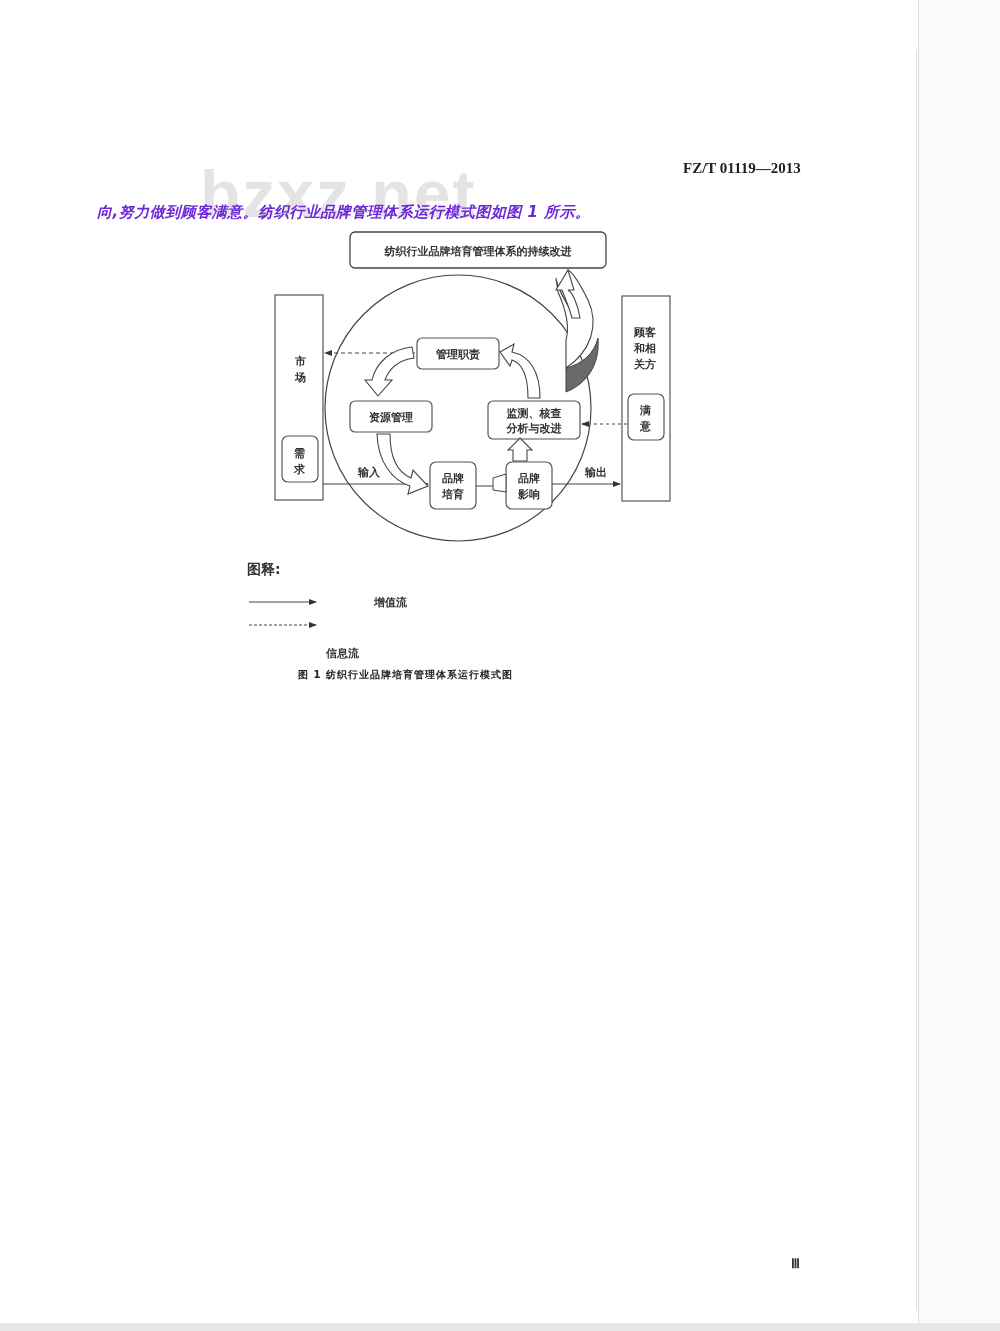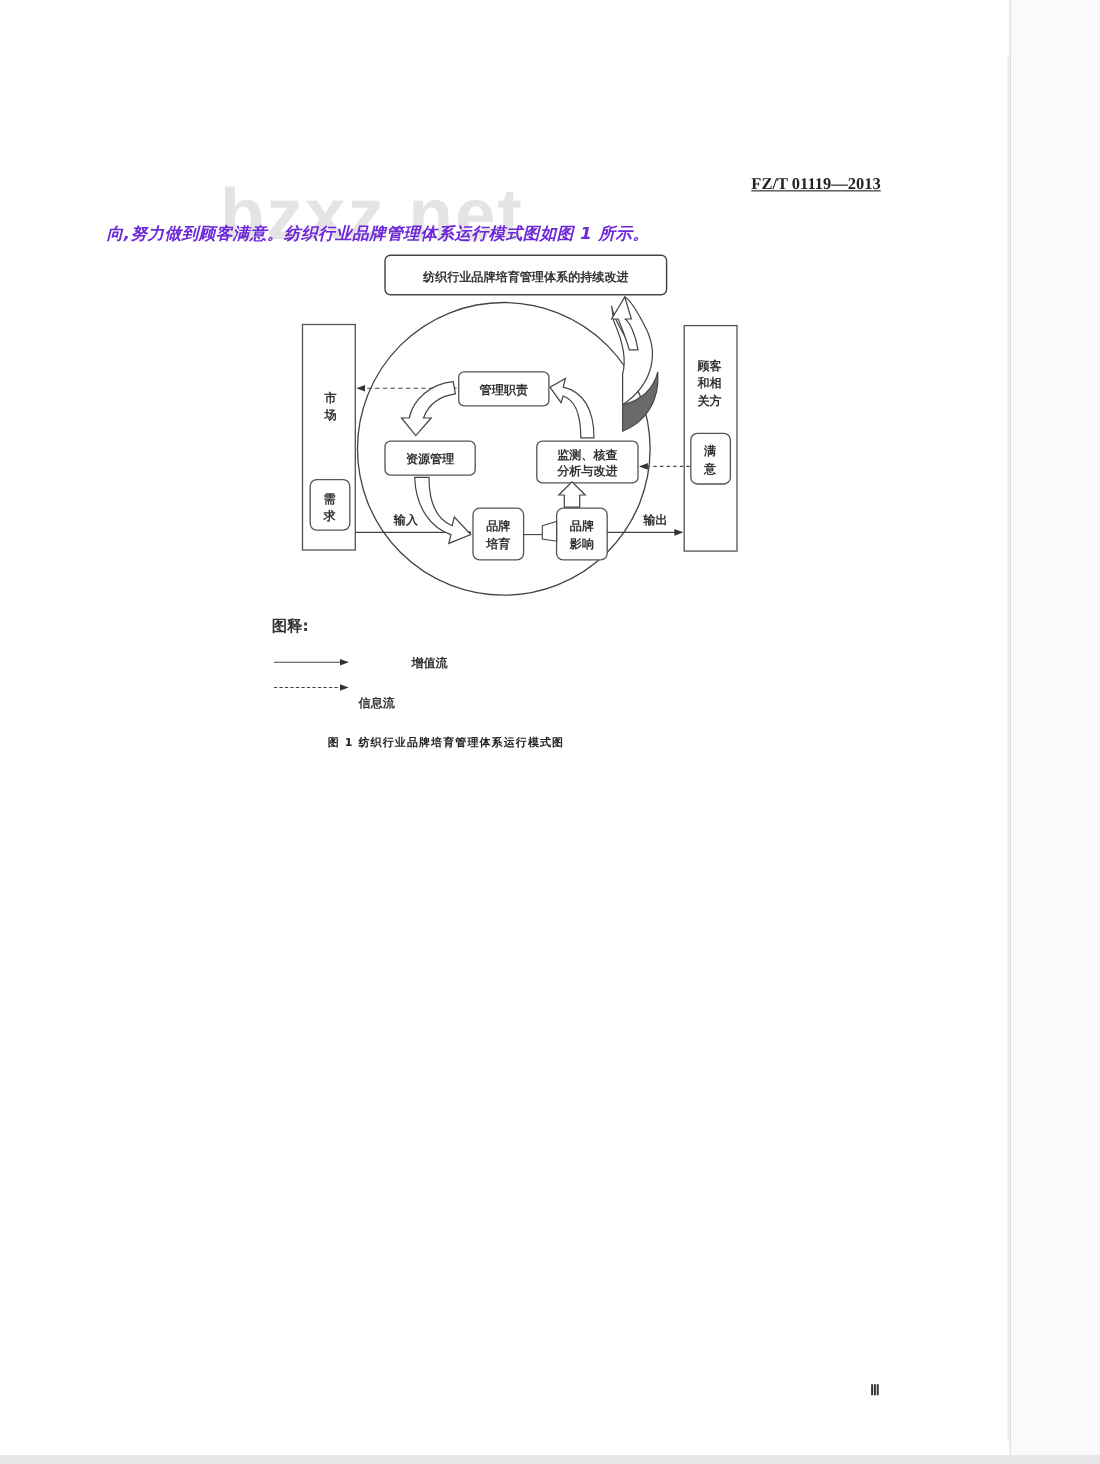--- a/index.html
+++ b/index.html
@@ -6,21 +6,21 @@
   body { width:1000px; height:1331px; background:#ececec; position:relative; overflow:hidden;
          font-family:"DejaVu Sans", sans-serif; color:#2a2a2a; }
   .page { position:absolute; left:0; top:0; width:918px; height:1323px; background:#fff; }
   .side-strip { position:absolute; left:918px; top:0; width:82px; height:1323px; background:#fafafa;
                 border-left:1px solid #dcdcdc; }
   .bottom-strip { position:absolute; left:0; top:1323px; width:1000px; height:8px; background:#e6e6e6; }
   .faint-line { position:absolute; left:916px; top:50px; width:1px; height:1260px; background:#e2e2e2; }
   .watermark { position:absolute; left:200px; top:132px; font-family:"Liberation Sans", sans-serif;
                font-weight:bold; font-size:66px; color:#e4e4e4; letter-spacing:2px;margin-top:24px; }
   .std-no { position:absolute; left:683px; top:160px; font-family:"Liberation Serif", serif;
-            font-weight:bold; font-size:15px; color:#222;text-decoration:underline; }
+            font-weight:bold; font-size:15px; color:#222; }
   .intro { position:absolute; left:97px; top:203px; font-size:15px; font-weight:bold; color:#6d28d9;
            letter-spacing:0.5px;font-style:italic; }
   svg.diagram { position:absolute; left:0; top:0; }
   .lbl { font-family:"DejaVu Sans", sans-serif; font-size:11px; font-weight:bold; fill:#333; }
   .legend-title { position:absolute; left:247px; top:561px; font-size:14px; font-weight:bold; color:#333; }
   .legend-text { position:absolute; font-size:11px; font-weight:bold; color:#333; }
   .caption { position:absolute; left:298px; top:668px; font-size:10px; font-weight:bold; color:#222;
              letter-spacing:1px; }
   .page-num { position:absolute; left:791px; top:1256px; font-family:"Liberation Serif", serif;
               font-weight:bold; font-size:13px; color:#333; }
@@ -119,16 +119,16 @@
            C566,302 558,290 556,278 L558,292 C566,310 570,326 566,340 Z" fill="#fff" stroke="#444" stroke-width="1.1"></path>
   <path d="M566,368 L566,392 C586,384 600,366 598,338 C594,354 582,364 566,368 Z" fill="#6a6a6a" stroke="#444" stroke-width="1"></path>
   <path d="M568,270 L556,290 L562,290 C566,300 570,310 572,318 L580,318 C578,304 572,292 568,290 L574,290 Z" fill="#fff" stroke="#444" stroke-width="1.1"></path>
 
   <line x1="249" y1="602" x2="316" y2="602" stroke="#444" stroke-width="1" marker-end="url(#arrowSolid)"></line>
   <line x1="249" y1="625" x2="316" y2="625" stroke="#444" stroke-width="1" stroke-dasharray="3,2" marker-end="url(#arrowSolid)"></line>
 </svg>
 
 <div class="legend-title">图释:</div>
 <div class="legend-text" style="left:326px; top:595px;margin-left:48px;">增值流</div>
-<div class="legend-text" style="left:326px; top:632px;text-align:right;">信息流</div>
+<div class="legend-text" style="left:326px; top:646px;text-align:right;">信息流</div>
 
 <div class="caption">图 1   纺织行业品牌培育管理体系运行模式图</div>
 <div class="page-num">Ⅲ</div>
 
 </body></html>

